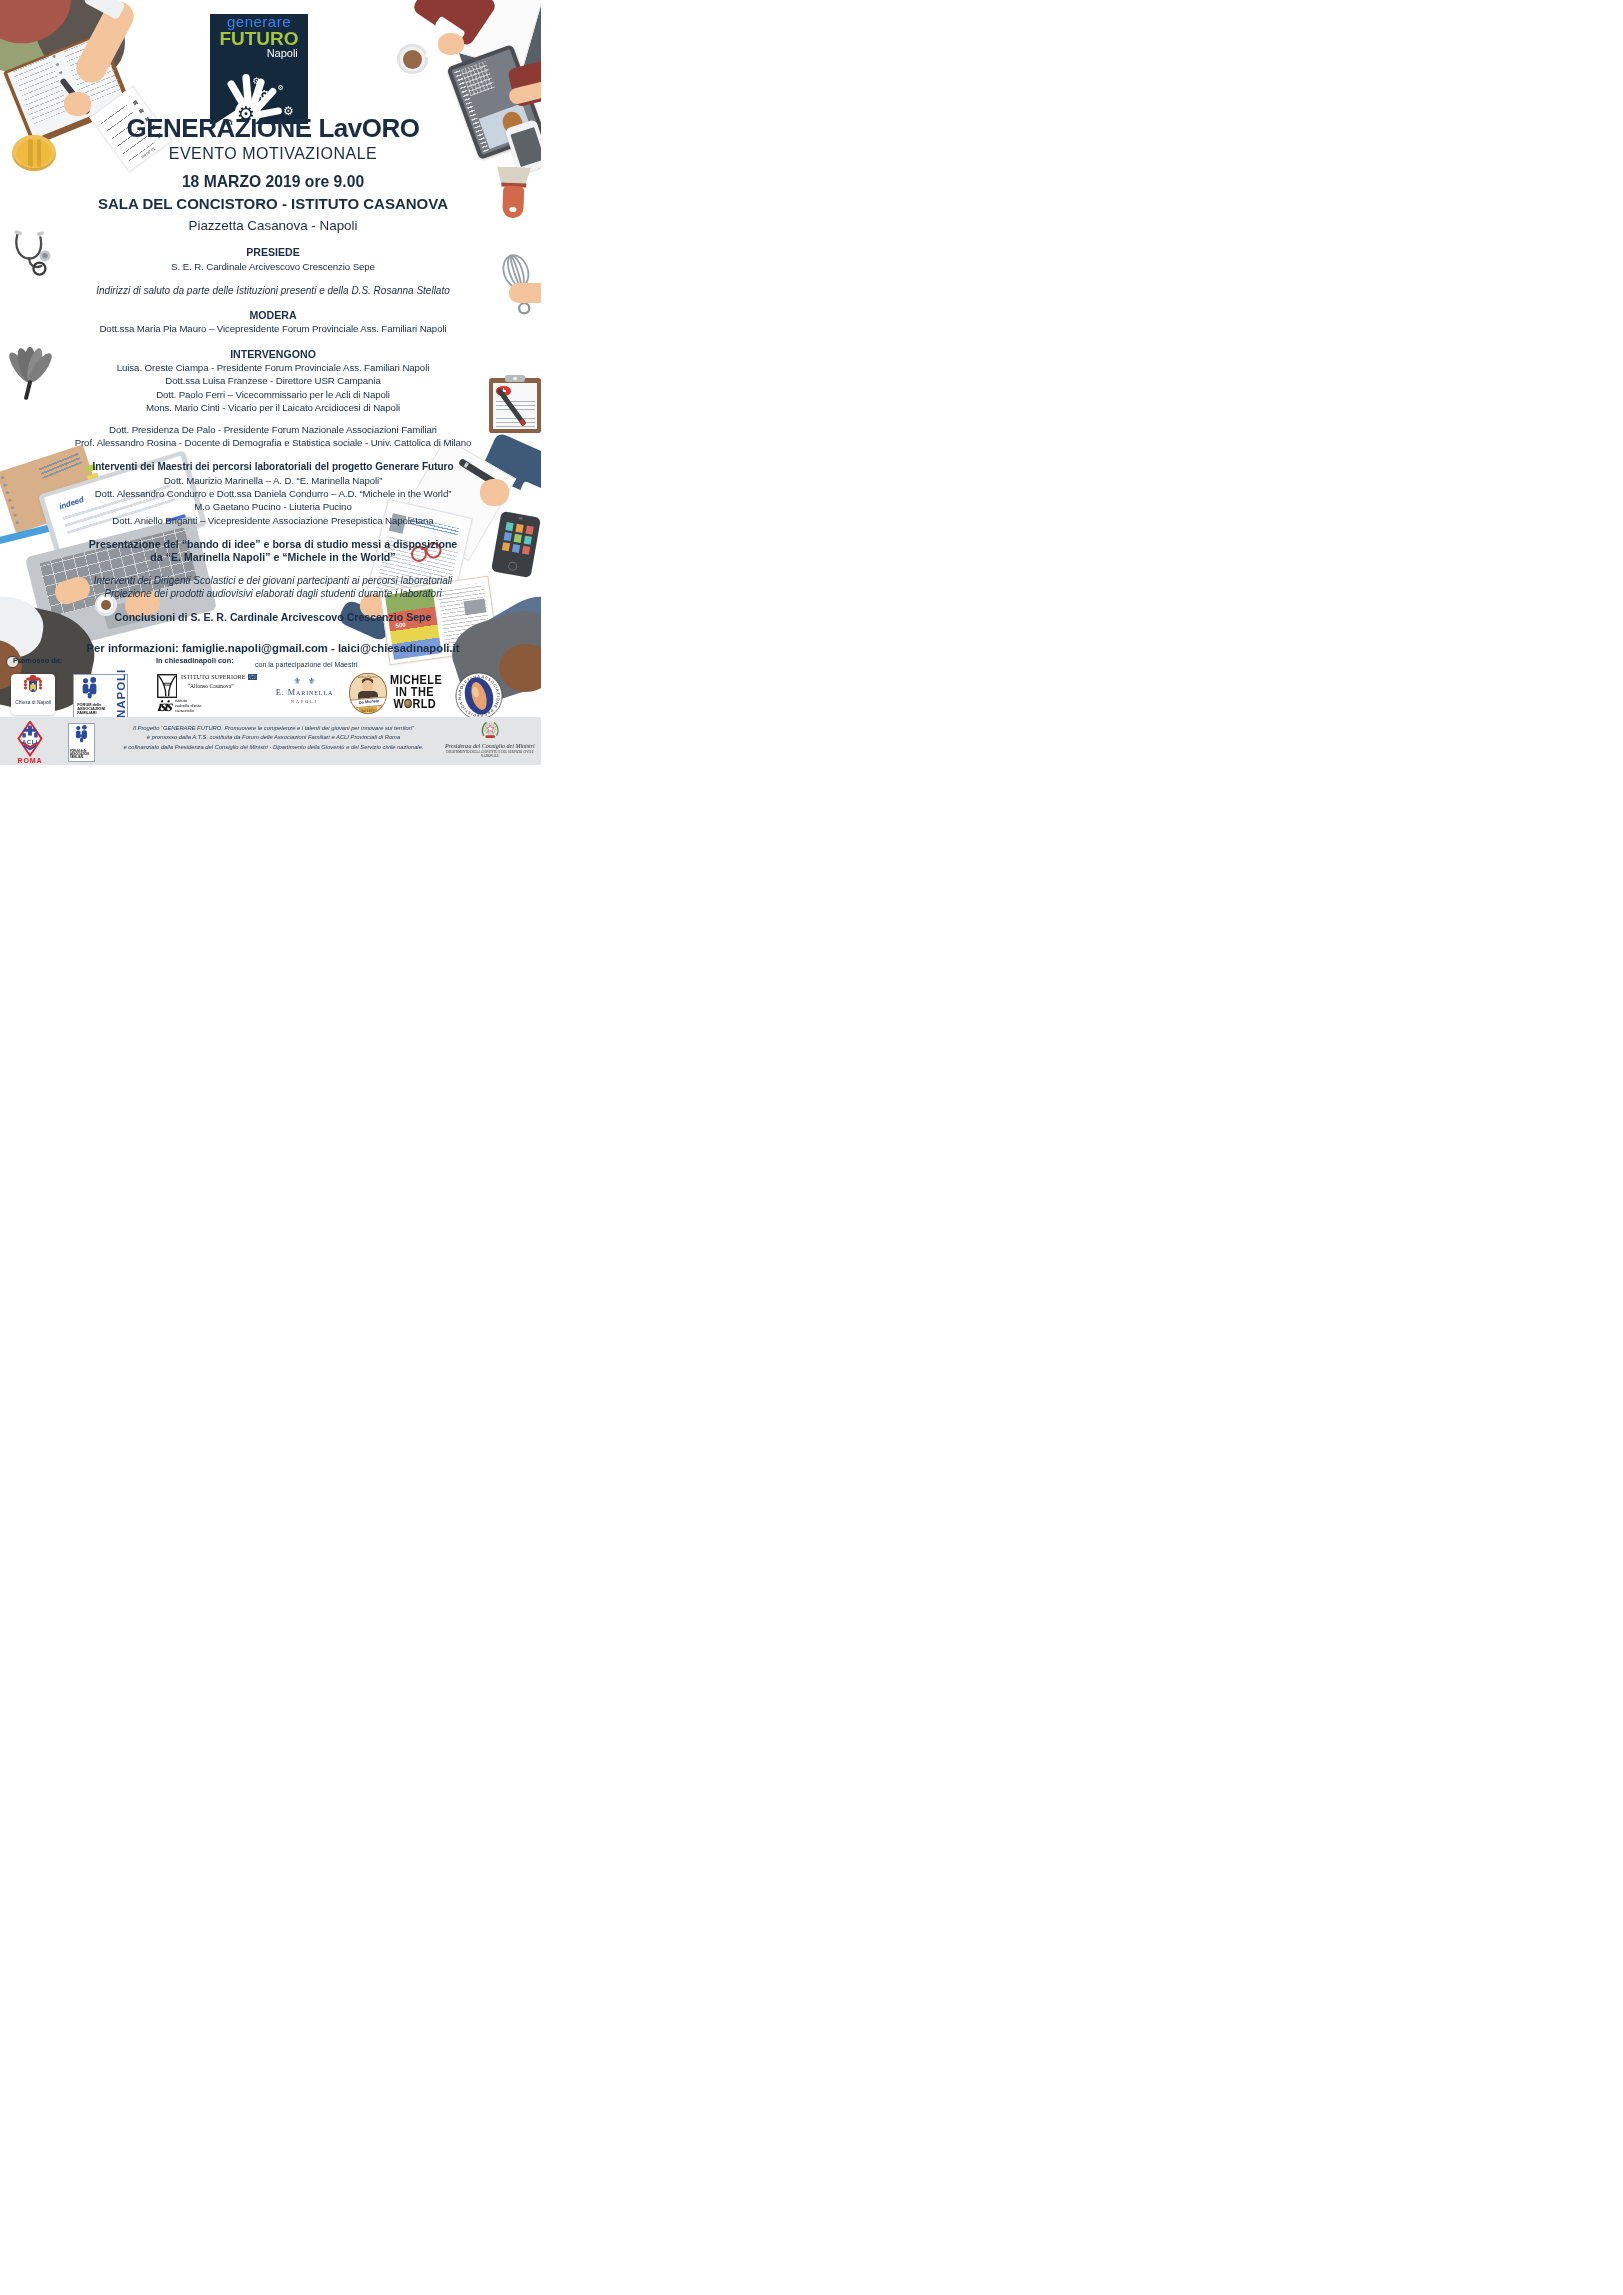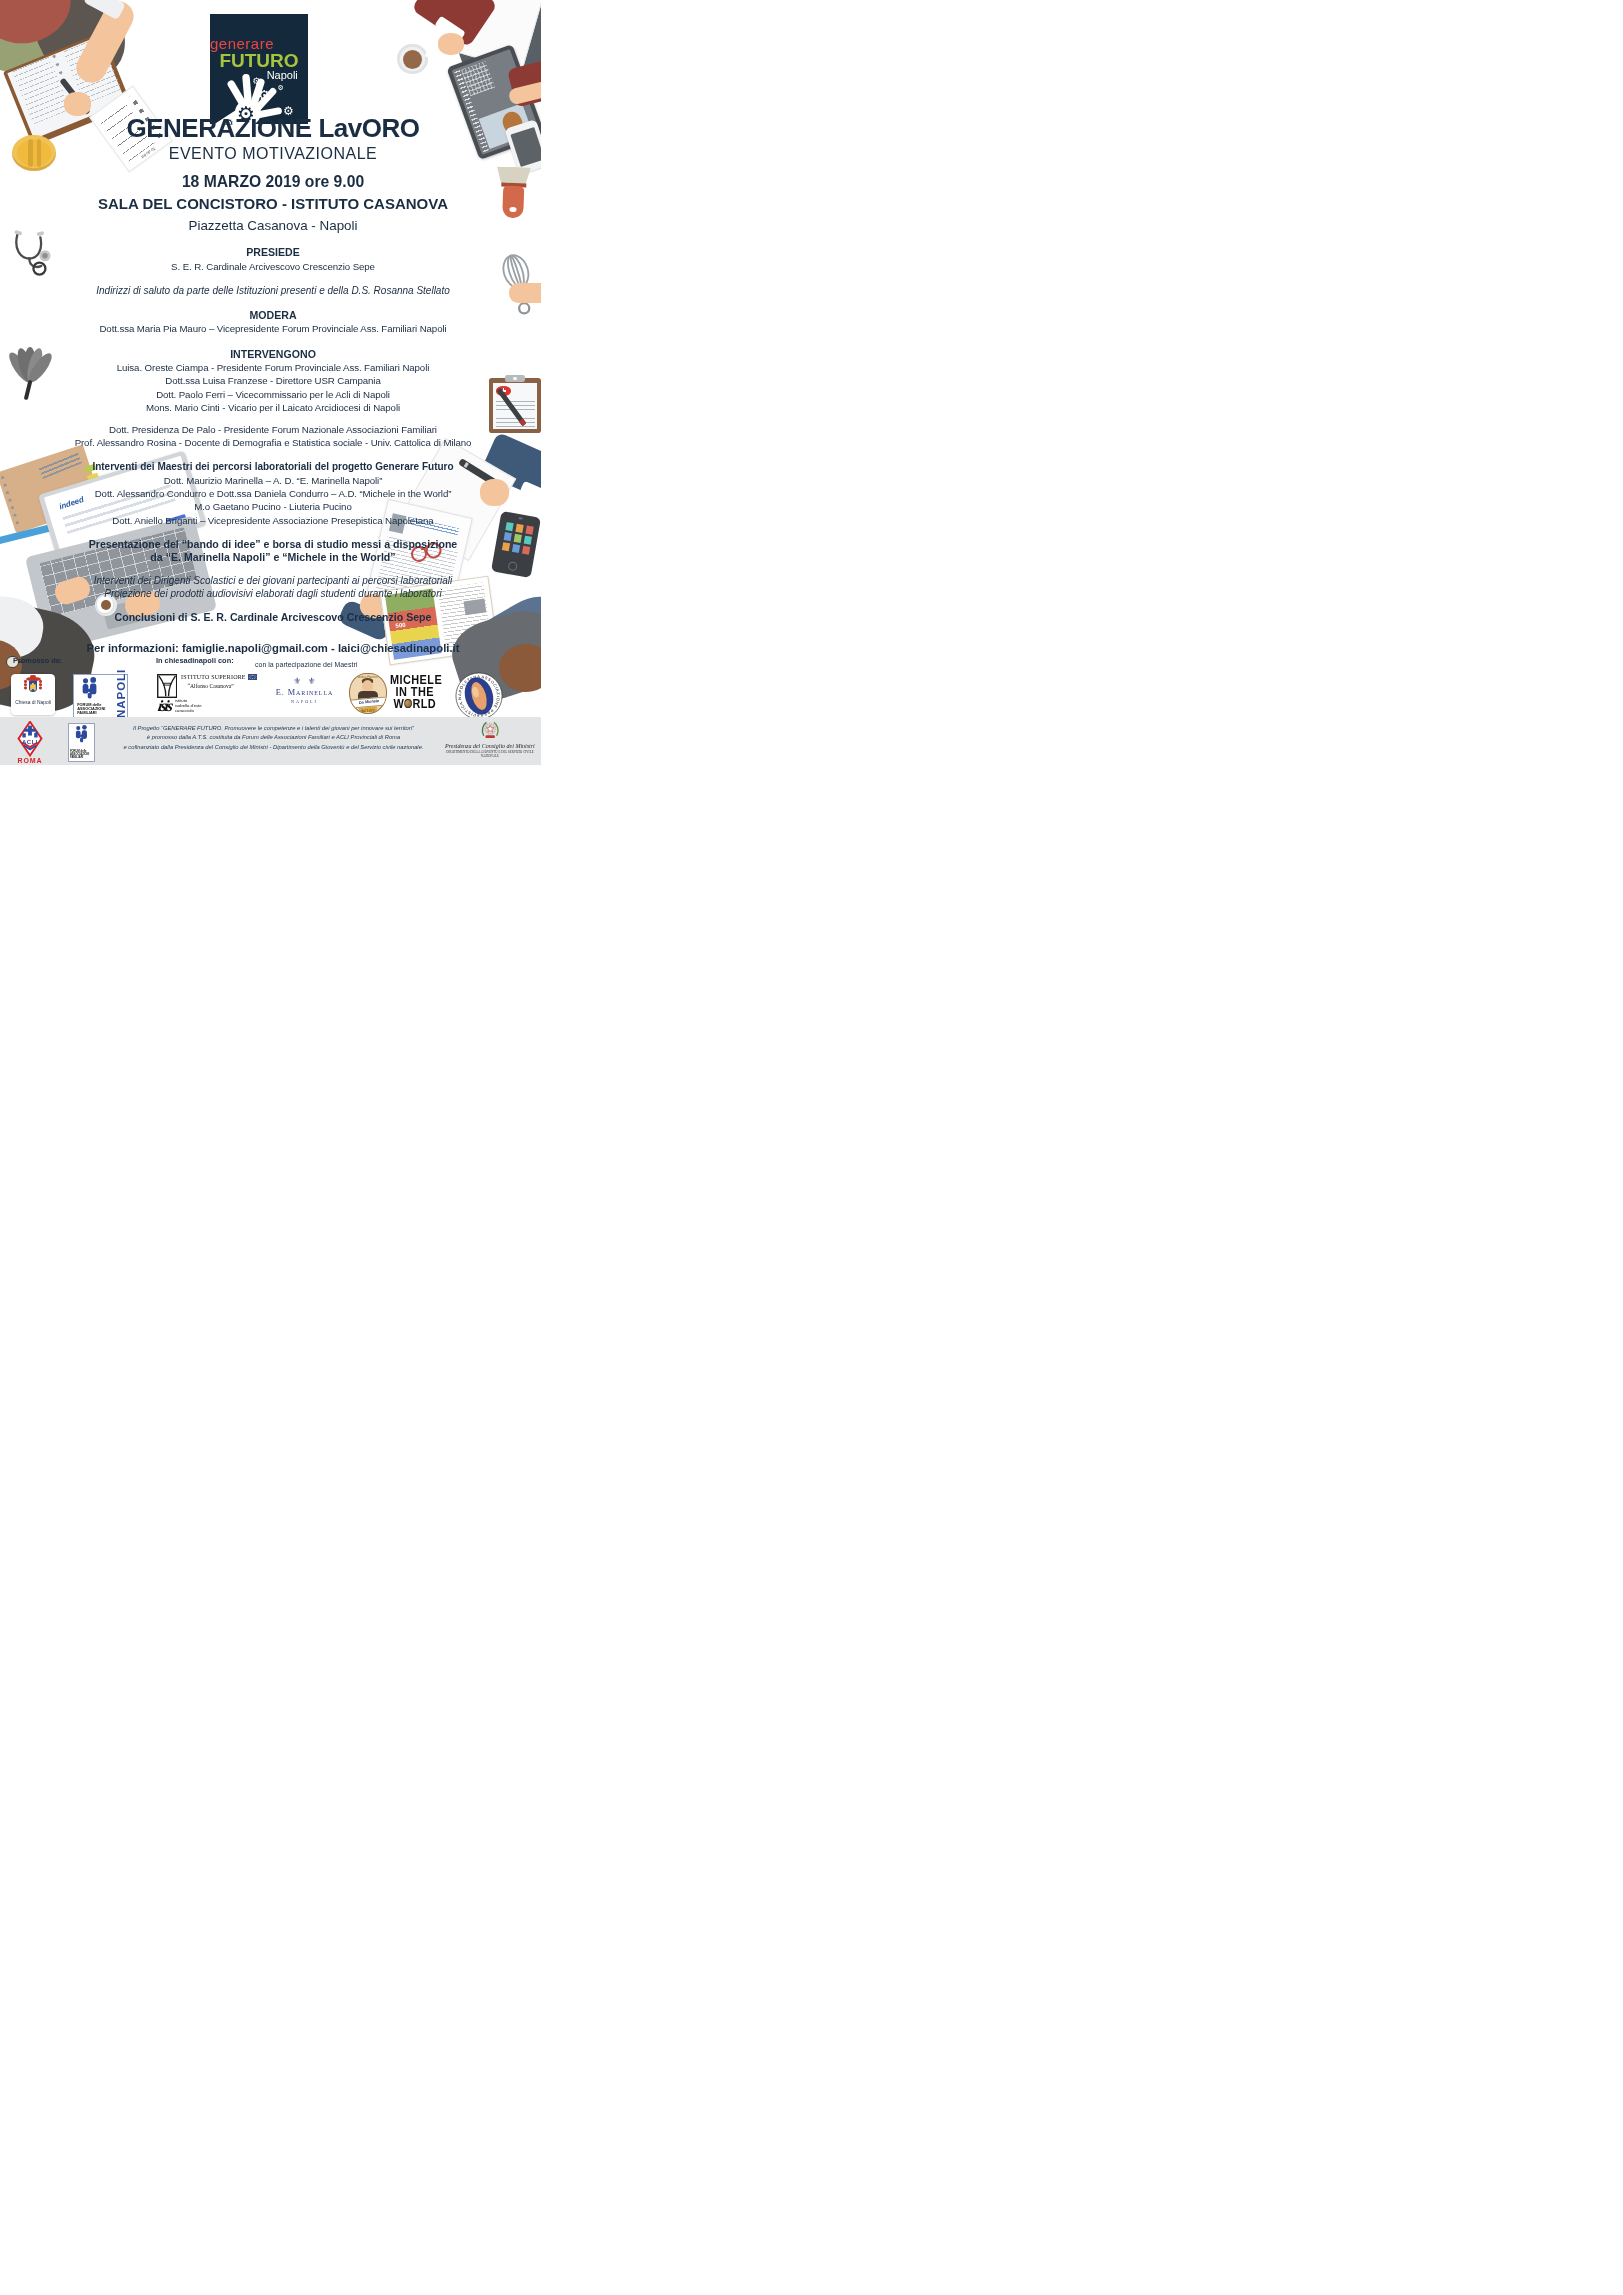--- a/index.html
+++ b/index.html
@@ -1,21 +1,21 @@
 <!DOCTYPE html>
 <html style="font-size:7.4px"><head>
 <meta charset="utf-8">
 <style>
   html,body{margin:0;padding:0;background:#fff;}
   .poster{position:relative;width:541px;height:765px;background:#fff;overflow:hidden;
           font-family:"Liberation Sans",sans-serif;color:#1b2d42;}
 
   
   .logo-box{position:absolute;left:210px;top:14px;width:98px;height:110px;background:#142a3c;}
-  .logo-w1{margin-top:22px;color:#ef4444;font-size:15px;letter-spacing:0.5px;line-height:1;}
+  .logo-w1{margin-top:0;text-align:center;color:#3b82f6;font-size:15px;letter-spacing:0.5px;line-height:1;}
   .logo-w2{text-align:center;color:#a6c53d;font-size:19px;font-weight:700;letter-spacing:0;line-height:1.02;}
   .logo-w3{text-align:right;padding-right:10.2px;color:#fff;font-size:11px;line-height:1.05;}
   .logo-hand{position:absolute;left:0;bottom:-0.9px;width:98px;height:55px;}
 
   
   .content{position:absolute;left:28px;right:23px;top:115px;text-align:center;color:#1b2d42;}
   .t-title{font-size:26px;font-weight:700;letter-spacing:-0.5px;line-height:1;}
   .t-sub{font-size:16px;margin-top:3.7px;letter-spacing:0.5px;}
   .t-date{font-size:15.7px;font-weight:700;margin-top:10.2px;}
   .t-venue{font-size:15px;font-weight:700;margin-top:4.2px;}

